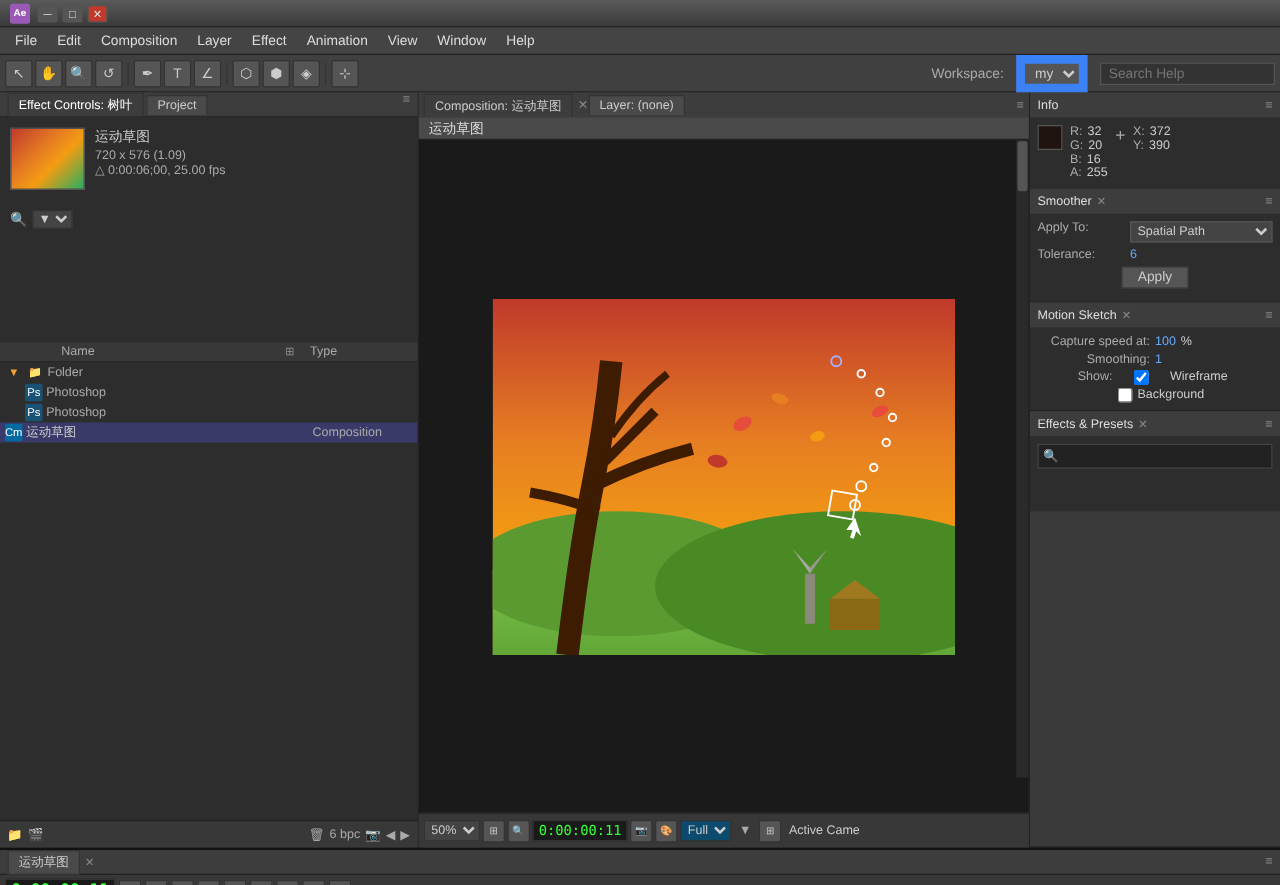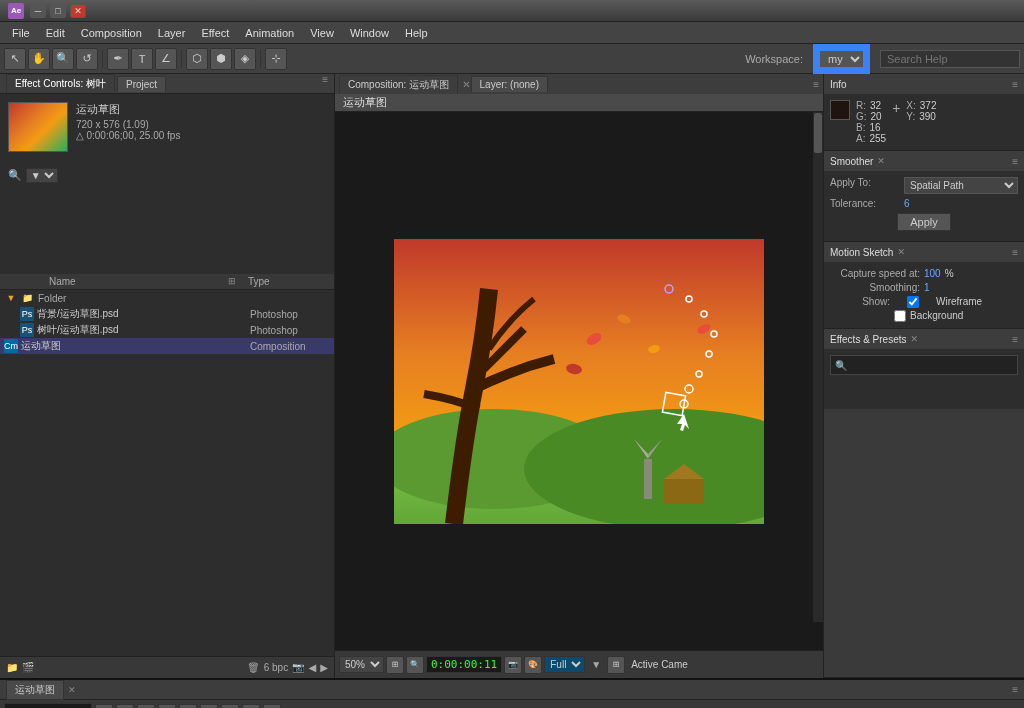--- a/index.html
+++ b/index.html
@@ -205,28 +205,26 @@
         <div class="tree-item">
           <span class="indent"></span>
           <span class="icon folder-icon">▼</span>
           <span class="icon" style="color:#f0a030;">📁</span>
           <span class="item-type">Folder</span>
         </div>
 
         <div class="tree-item">
           <span class="indent" style="width:16px;"></span>
           <span class="icon psd-icon">Ps</span>
-          <span class="item-name">背景/运动草图.psd</span>
           <span class="item-type">Photoshop</span>
         </div>
 
         <div class="tree-item">
           <span class="indent" style="width:16px;"></span>
           <span class="icon psd-icon">Ps</span>
-          <span class="item-name">树叶/运动草图.psd</span>
           <span class="item-type">Photoshop</span>
         </div>
 
         <div class="tree-item selected">
           <span class="icon comp-icon">Cm</span>
           <span class="item-name">运动草图</span>
           <span class="item-type">Composition</span>
         </div>
       </div>
       <div class="panel-bottom-bar">

